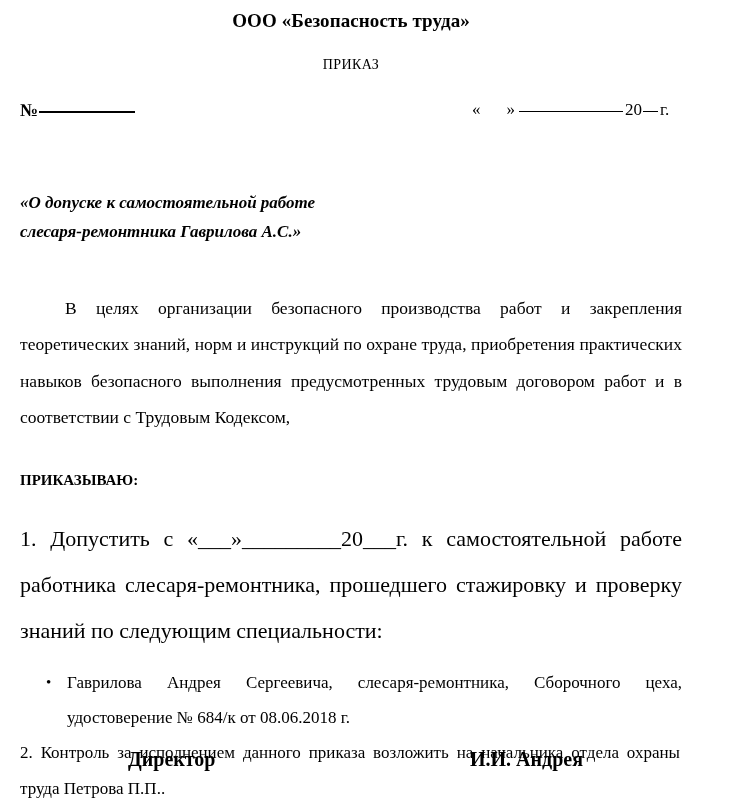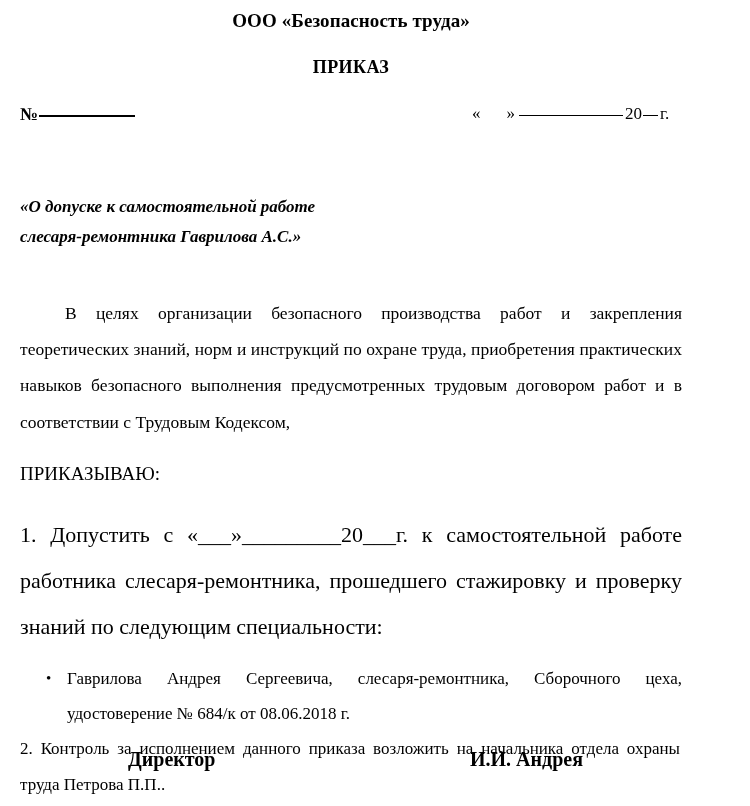--- a/index.html
+++ b/index.html
@@ -27,22 +27,22 @@
   .org-title {
     text-align: center;
     font-weight: bold;
     font-size: 19px;
     line-height: 1.2;
     padding-top: 10px;
     letter-spacing: 0.1px;
   }
   .doc-type {
     text-align: center;
-    font-weight: bold;
-    font-size: 18px;
+    font-weight: normal;
+    font-size: 14px;
     line-height: 1.2;
     margin-top: 24px;
     letter-spacing: 0.4px;
   }
 
   
   .meta-line {
     position: relative;
     height: 26px;
     margin-top: 26px;
@@ -104,23 +104,23 @@
   
   .body-par {
     margin-top: 43px;
     font-size: 17.5px;
     line-height: 2.07;
     text-align: justify;
     text-indent: 45px;
     text-justify: inter-word;
   }
   .order-heading {
-    margin-top: 22px;
-    font-weight: normal;
-    font-size: 19px;
+    margin-top: 36px;
+    font-weight: bold;
+    font-size: 15px;
     line-height: 1.3;
   }
 
   .clause {
     margin-top: 26px;
     font-size: 22px;
     line-height: 2.07;
     text-align: justify;
     text-justify: inter-word;
   }

